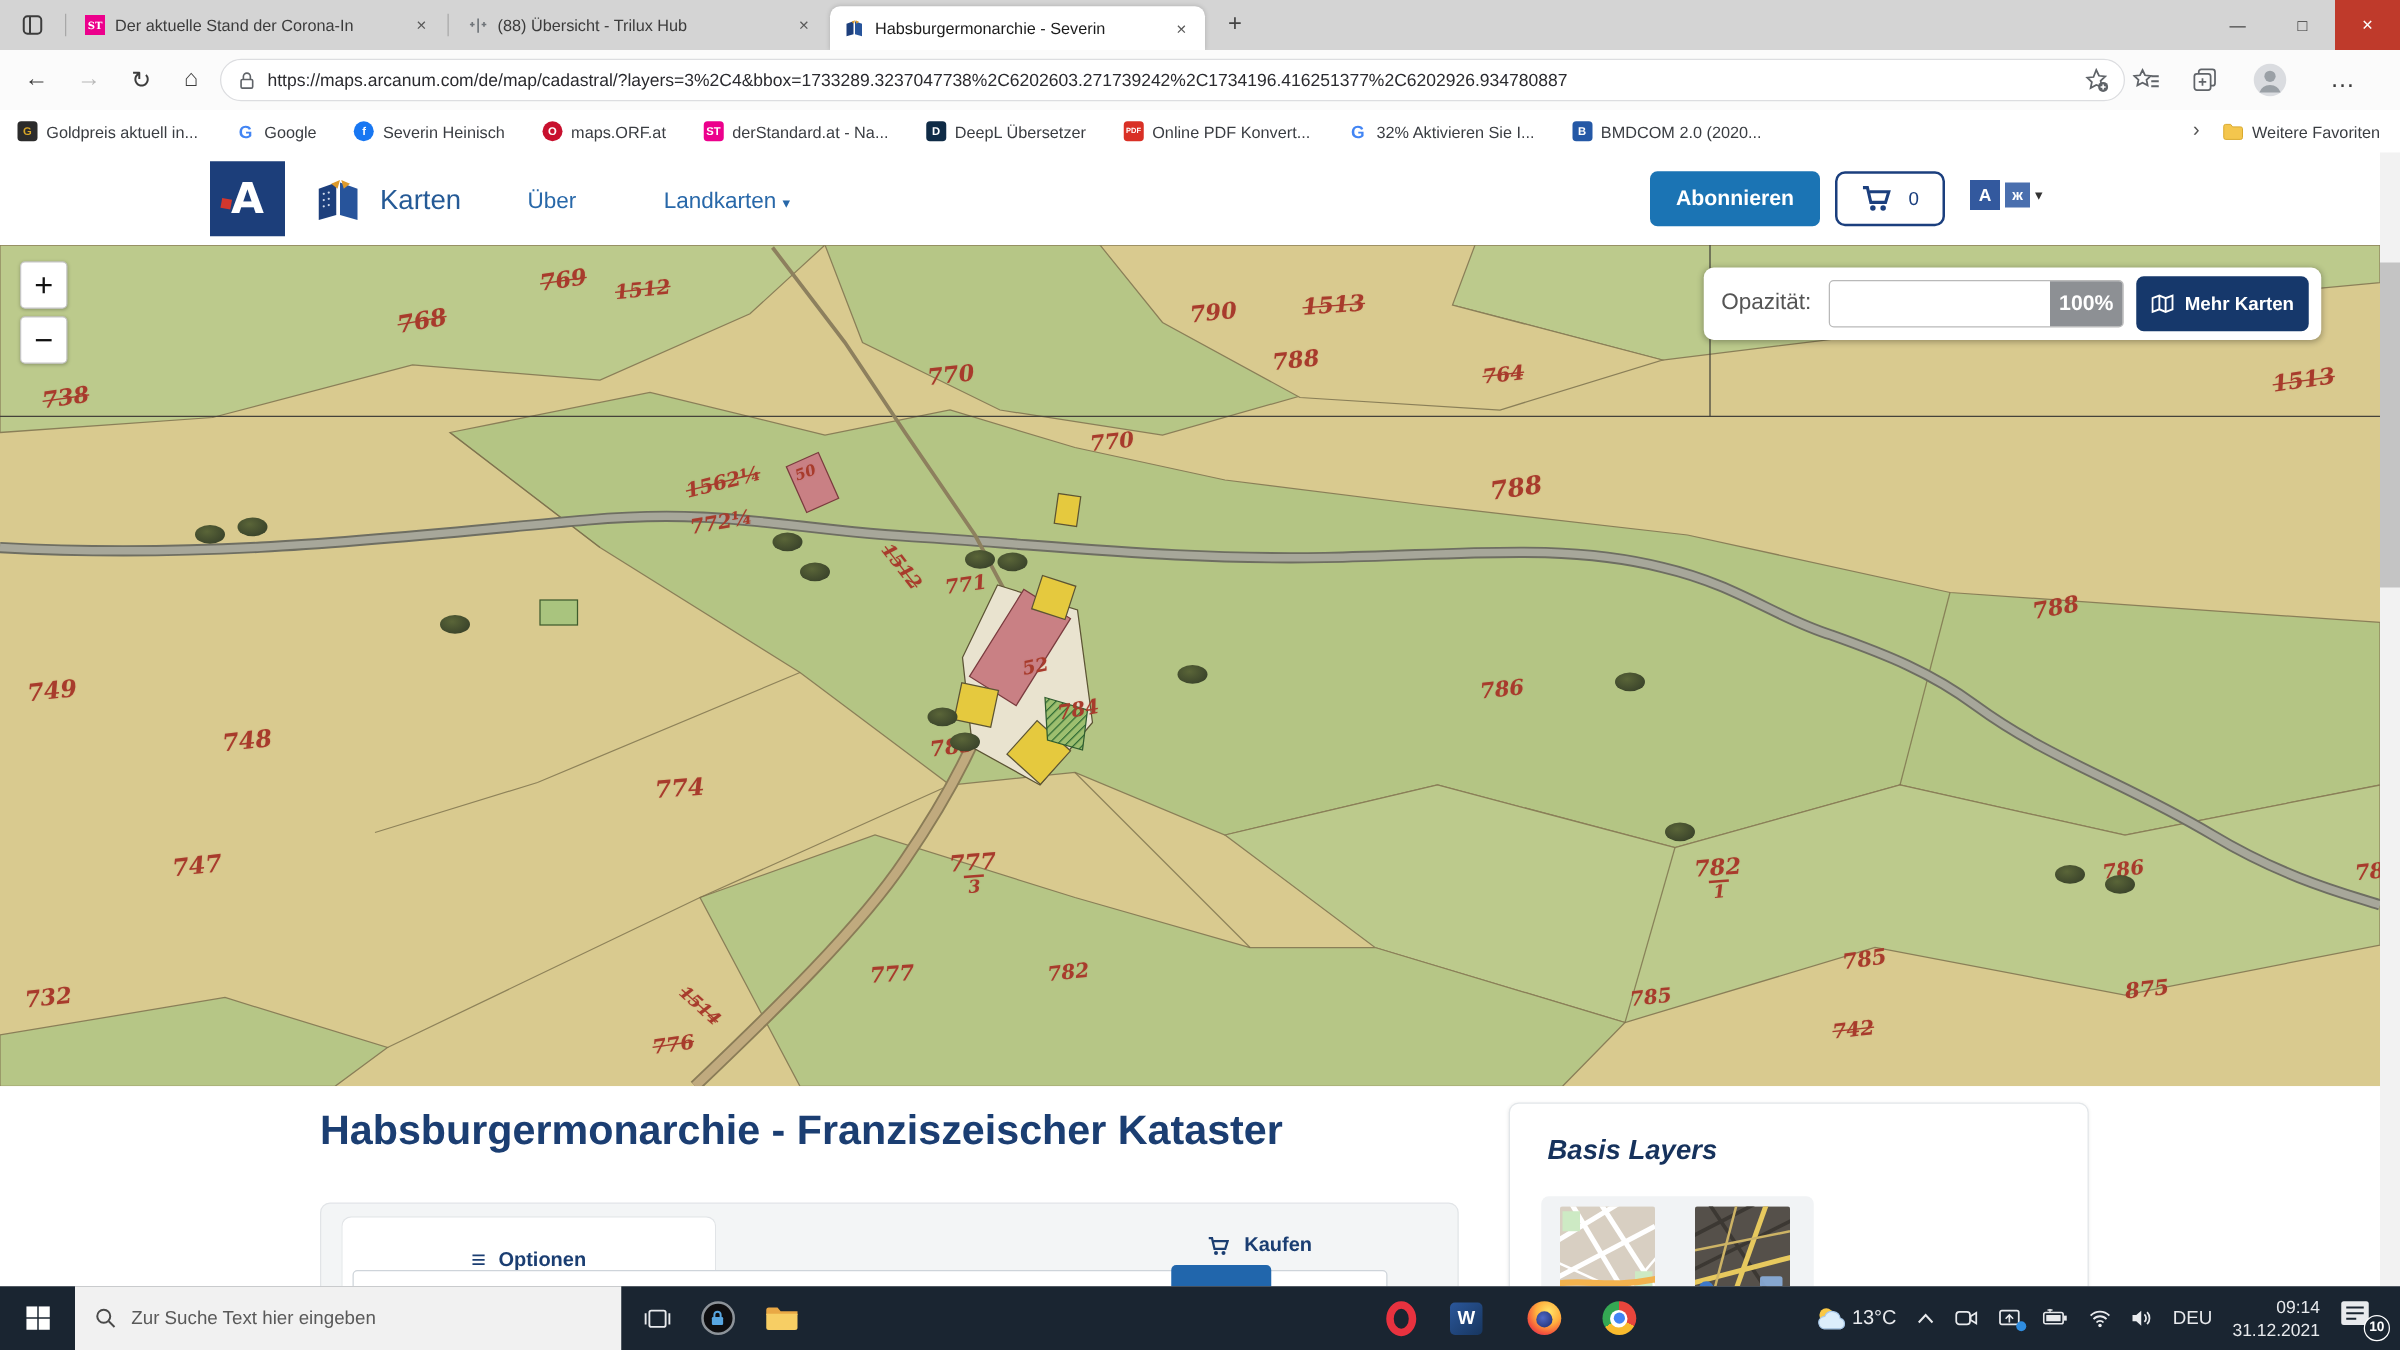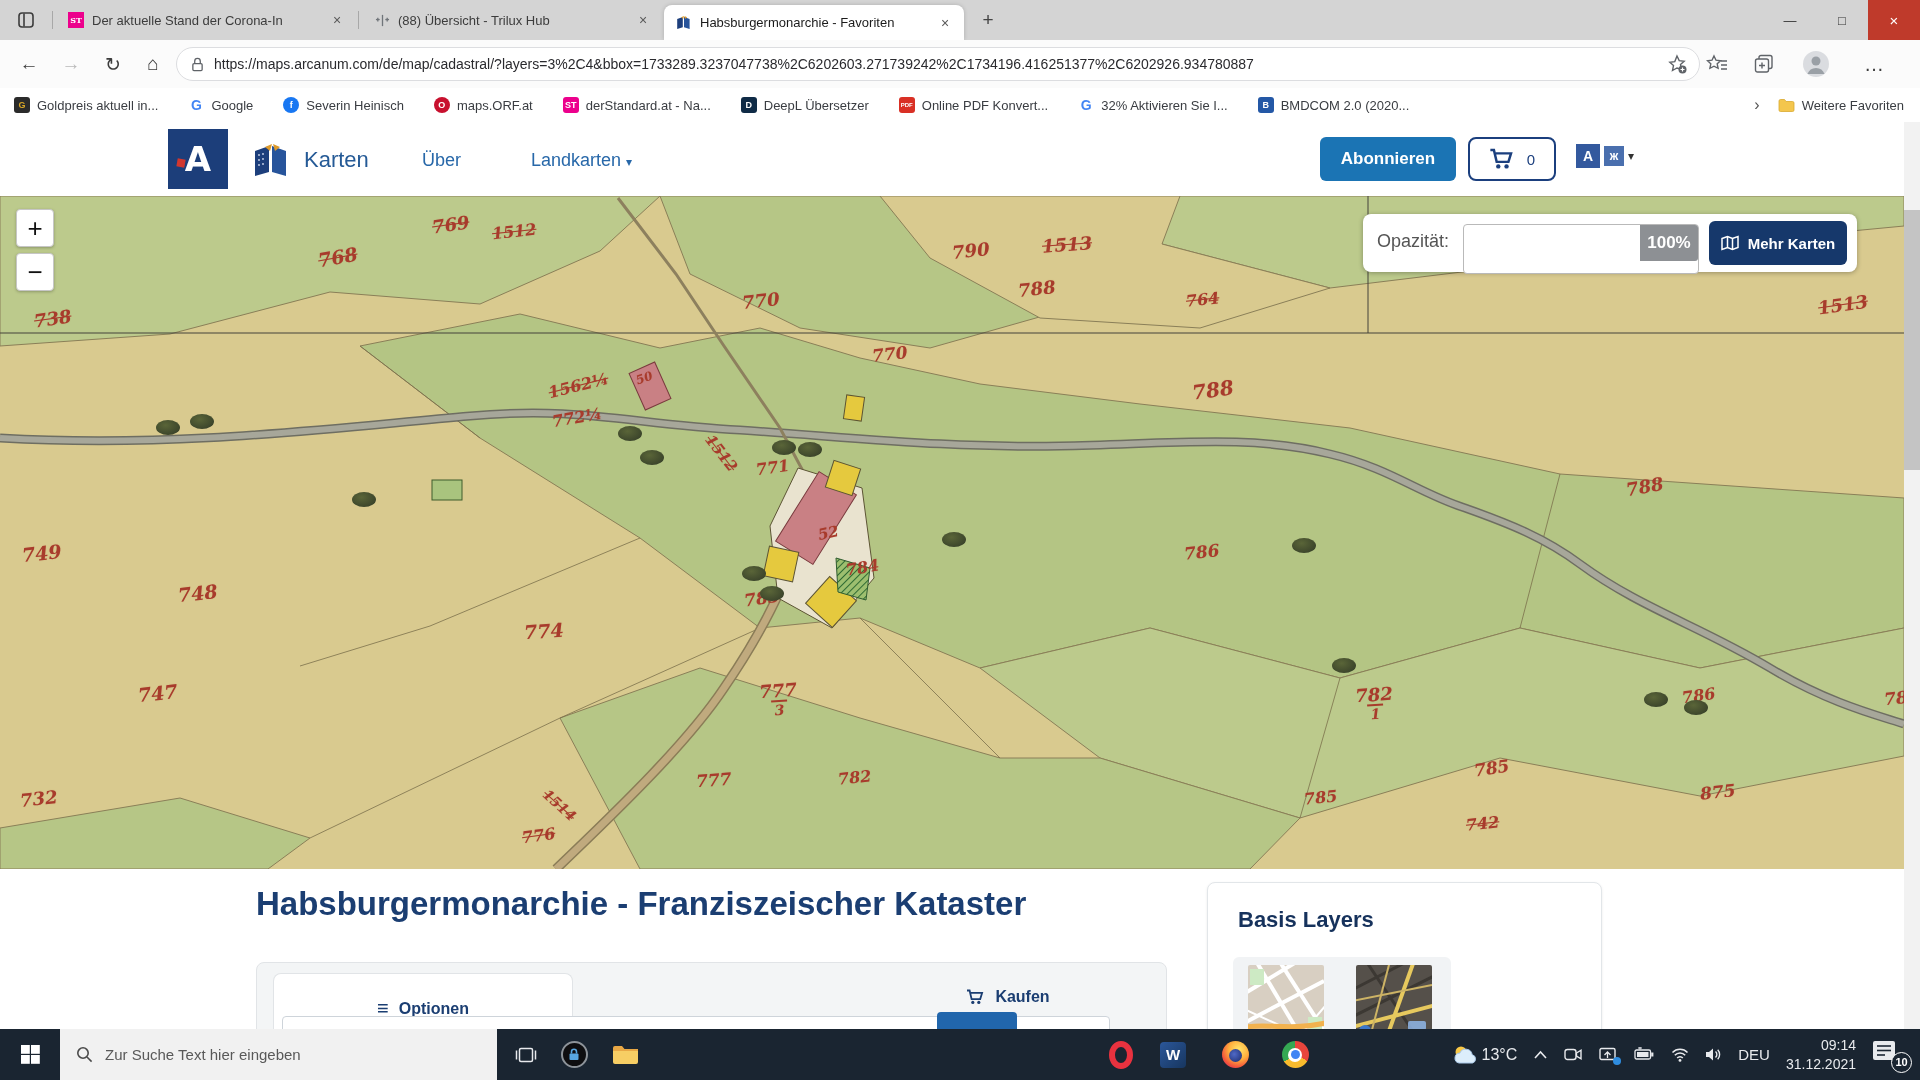--- a/index.html
+++ b/index.html
@@ -50,33 +50,33 @@
   #mapwrap{position:absolute;left:0;top:196px;width:1904px;height:673px;overflow:hidden;background:#d9ca8f;}
   #parcels{position:absolute;left:0;top:0;width:100%;height:100%;pointer-events:none;}
   .parcel{position:absolute;color:#a83b2c;font-family:"DejaVu Serif",serif;font-style:italic;font-weight:bold;line-height:1;display:flex;flex-direction:column;align-items:center;text-shadow:0 0 1px rgba(168,59,44,.25);}
   .parcel.struck .pnum{text-decoration:line-through;}
   .pden{border-top:2px solid #a83b2c;padding:1px 3px 0;font-size:.78em;}
   .tree{position:absolute;width:24px;height:15px;border-radius:50%;background:radial-gradient(ellipse at 40% 35%,#5a6538,#39422a 80%);}
   #zoomin,#zoomout{position:absolute;left:16px;width:38px;height:38px;background:#fff;border:1px solid #c6c6c6;border-radius:4px;font-size:26px;color:#111;display:flex;align-items:center;justify-content:center;box-shadow:0 1px 3px rgba(0,0,0,.25);}
   #zoomin{top:13px;} #zoomout{top:57px;}
   #opapanel{position:absolute;left:1363px;top:18px;width:494px;height:58px;background:#fff;border-radius:8px;box-shadow:0 1px 5px rgba(0,0,0,.3);}
   #opalabel{position:absolute;left:14px;top:17px;font-size:18px;color:#555;}
-  #opaslider{position:absolute;left:100px;top:10px;width:236px;height:50px;background:#fff;border:1px solid #b9b9b9;border-radius:4px;}
+  #opaslider{position:absolute;left:100px;top:10px;width:236px;height:38px;background:#fff;border:1px solid #b9b9b9;border-radius:4px;}
   #opaval{position:absolute;right:0;top:0;width:58px;height:36px;background:#8d9094;color:#fff;font-weight:bold;font-size:17px;display:flex;align-items:center;justify-content:center;border-radius:0 3px 3px 0;}
   #morekarten{position:absolute;left:346px;top:7px;width:138px;height:44px;background:#16386b;color:#fff;font-weight:bold;font-size:15px;border:none;border-radius:6px;display:flex;align-items:center;justify-content:center;gap:8px;}
 
   
   #content{position:absolute;left:0;top:869px;width:1904px;height:160px;background:#fff;overflow:hidden;}
   #ptitle{position:absolute;left:256px;top:16px;font-size:33px;font-weight:bold;color:#1b3e72;}
   #tabstrip{position:absolute;left:256px;top:93px;width:911px;height:80px;background:#f3f5f6;border:1px solid #e1e4e7;border-radius:8px;}
   .ptab{position:absolute;top:0;height:67px;display:flex;align-items:center;justify-content:center;gap:10px;font-size:16px;font-weight:bold;color:#1b3e72;}
   .ptab.active{left:16px;top:10px;width:300px;height:70px;background:#fff;border:1px solid #e1e4e7;border-bottom:none;border-radius:8px 8px 0 0;}
   #undertabs-input{position:absolute;left:282px;top:147px;width:828px;height:26px;background:#fff;border:1px solid #ced4da;border-radius:4px;}
   #undertabs-btn{position:absolute;left:937px;top:143px;width:80px;height:26px;background:#2166ac;border-radius:4px;}
-  #basiscard{position:absolute;left:1207px;top:13px;width:395px;height:190px;background:#fff;border:1px solid #e2e6e9;border-radius:8px;box-shadow:0 1px 3px rgba(0,0,0,.08);}
+  #basiscard{position:absolute;left:1207px;top:13px;width:464px;height:190px;background:#fff;border:1px solid #e2e6e9;border-radius:8px;box-shadow:0 1px 3px rgba(0,0,0,.08);font-style:italic;}
   #basistitle{position:absolute;left:30px;top:24px;font-size:22px;font-weight:bold;color:#16325c;}
   #basisinner{position:absolute;left:25px;top:74px;width:218px;height:110px;background:#f1f3f5;border-radius:6px;}
   .thumb{position:absolute;top:8px;width:76px;height:76px;border-radius:2px;overflow:hidden;}
 
   
   #pagescroll{position:absolute;left:1904px;top:122px;width:16px;height:907px;background:#f2f2f2;}
   #scrollthumb{position:absolute;left:0;top:88px;width:16px;height:260px;background:#c4c4c4;}
 
   
   #taskbar{position:absolute;left:0;top:1029px;width:1920px;height:51px;background:#1a2531;color:#e8eaed;}
@@ -140,21 +140,21 @@
 
   <div class="btab active" style="left:664px">
     <span class="fav">
       <svg width="16" height="15" viewBox="0 0 40 34">
           <polygon points="3,8 17,3 17,29 3,33" fill="#1d3f7c"></polygon>
           <polygon points="20,3 34,8 34,33 20,29" fill="#27549b"></polygon>
           <polygon points="13,4 20,1 18,8" fill="#dd9a2b"></polygon>
           <polygon points="21,1 28,4 23,8" fill="#dd9a2b"></polygon>
         </svg>
     </span>
-    <span class="t">Habsburgermonarchie - Favoriten</span>
+    <span class="t">Habsburgermonarchie - Severin</span>
     <span class="x">×</span>
   </div>
 
   <div class="newtab">+</div>
 
   <div class="winctl" style="left:1764px">—</div>
   <div class="winctl" style="left:1816px">□</div>
   <div class="winctl closebtn" style="left:1868px">×</div>
 </div>
 

